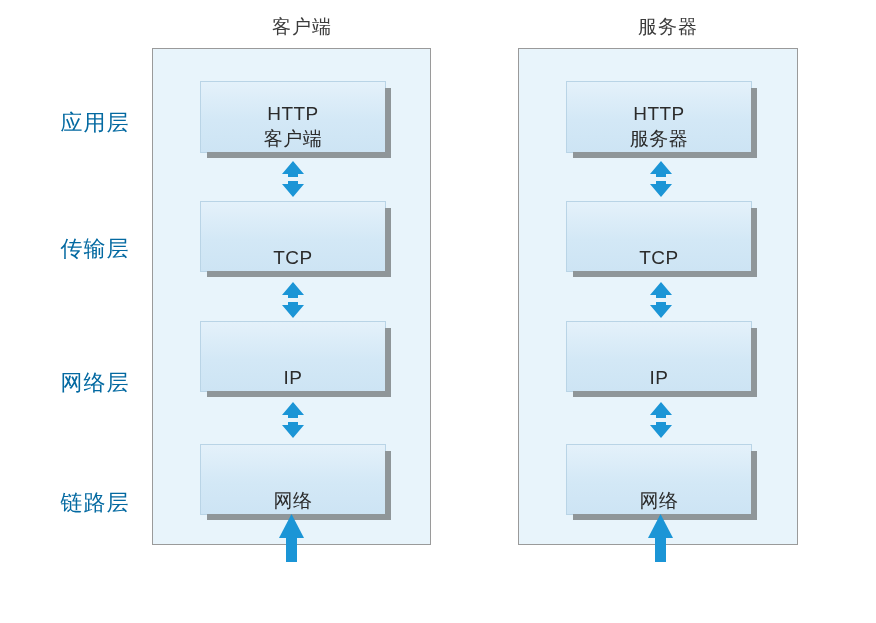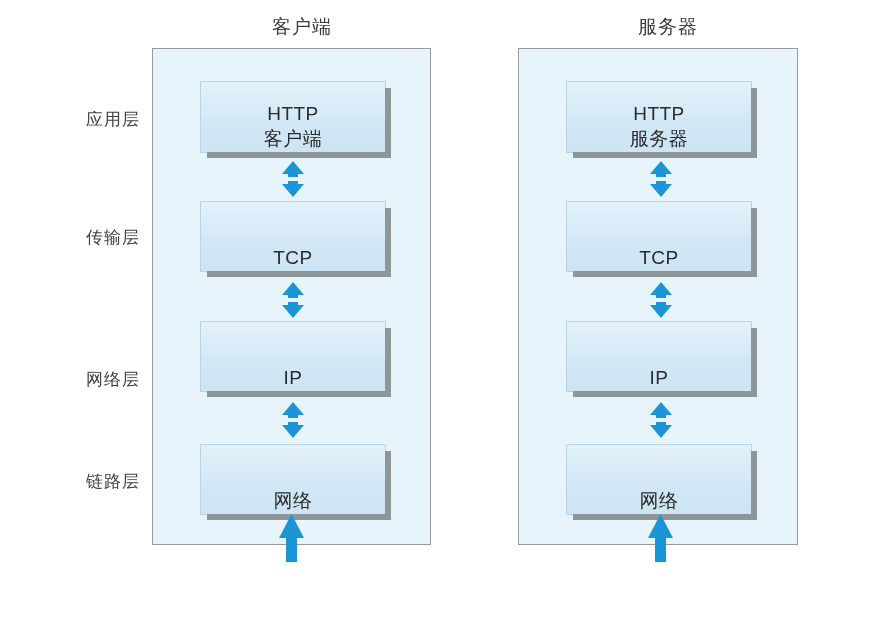--- a/index.html
+++ b/index.html
@@ -34,24 +34,24 @@
     background: #e8f4fb;
     border: 1px solid #9a9a9a;
     box-sizing: border-box;
   }
 
   
   .layer-label {
     position: absolute;
     left: 50px;
     width: 90px;
-    font-size: 17px;
-    color: #404040;
+    font-size: 22px;
+    color: #0369a1;
     letter-spacing: 1px;
-    text-align: right;
+    text-align: center;
     white-space: nowrap;
   }
 
   
   .proto-box {
     position: absolute;
     box-sizing: border-box;
     background: linear-gradient(to bottom, #e4f1fa 0%, #d3e8f6 55%, #cde4f4 100%);
     border: 1px solid #b9d4e6;
     display: flex;
@@ -110,23 +110,23 @@
 
   <div class="host-title" style="left:212px; top:14px; width:180px;">客户端</div>
 
   <div class="host-title" style="left:578px; top:14px; width:180px;">服务器</div>
 
   <div class="host-panel" style="left:152px; top:48px; width:279px; height:497px;"></div>
 
   <div class="host-panel" style="left:518px; top:48px; width:280px; height:497px;"></div>
 
   <div class="layer-label" style="top:108px;">应用层</div>
-  <div class="layer-label" style="top:226px;">传输层</div>
+  <div class="layer-label" style="top:234px;">传输层</div>
   <div class="layer-label" style="top:368px;">网络层</div>
-  <div class="layer-label" style="top:470px;">链路层</div>
+  <div class="layer-label" style="top:488px;">链路层</div>
 
   <div class="proto-box" style="left:200px; top:81px; width:186px; height:72px;">
     <span class="ln">HTTP</span>
     <span class="ln">客户端</span>
   </div>
 
   <div class="proto-box" style="left:200px; top:201px; width:186px; height:71px;">
     <span class="ln">TCP</span>
   </div>
 

